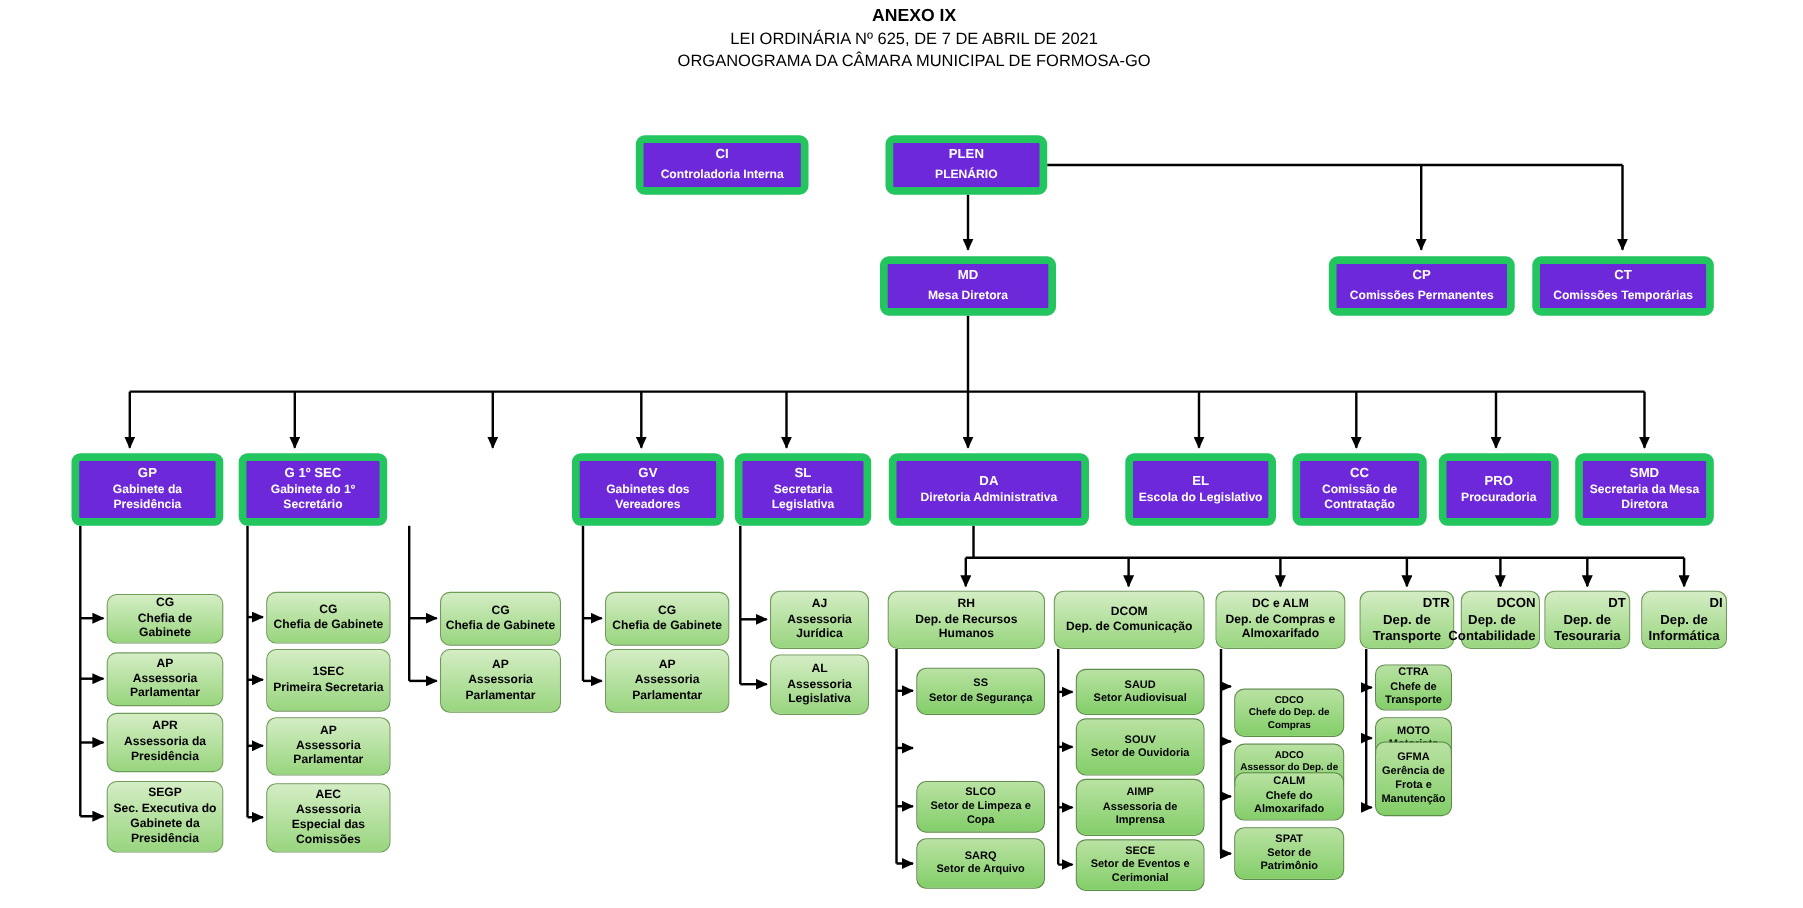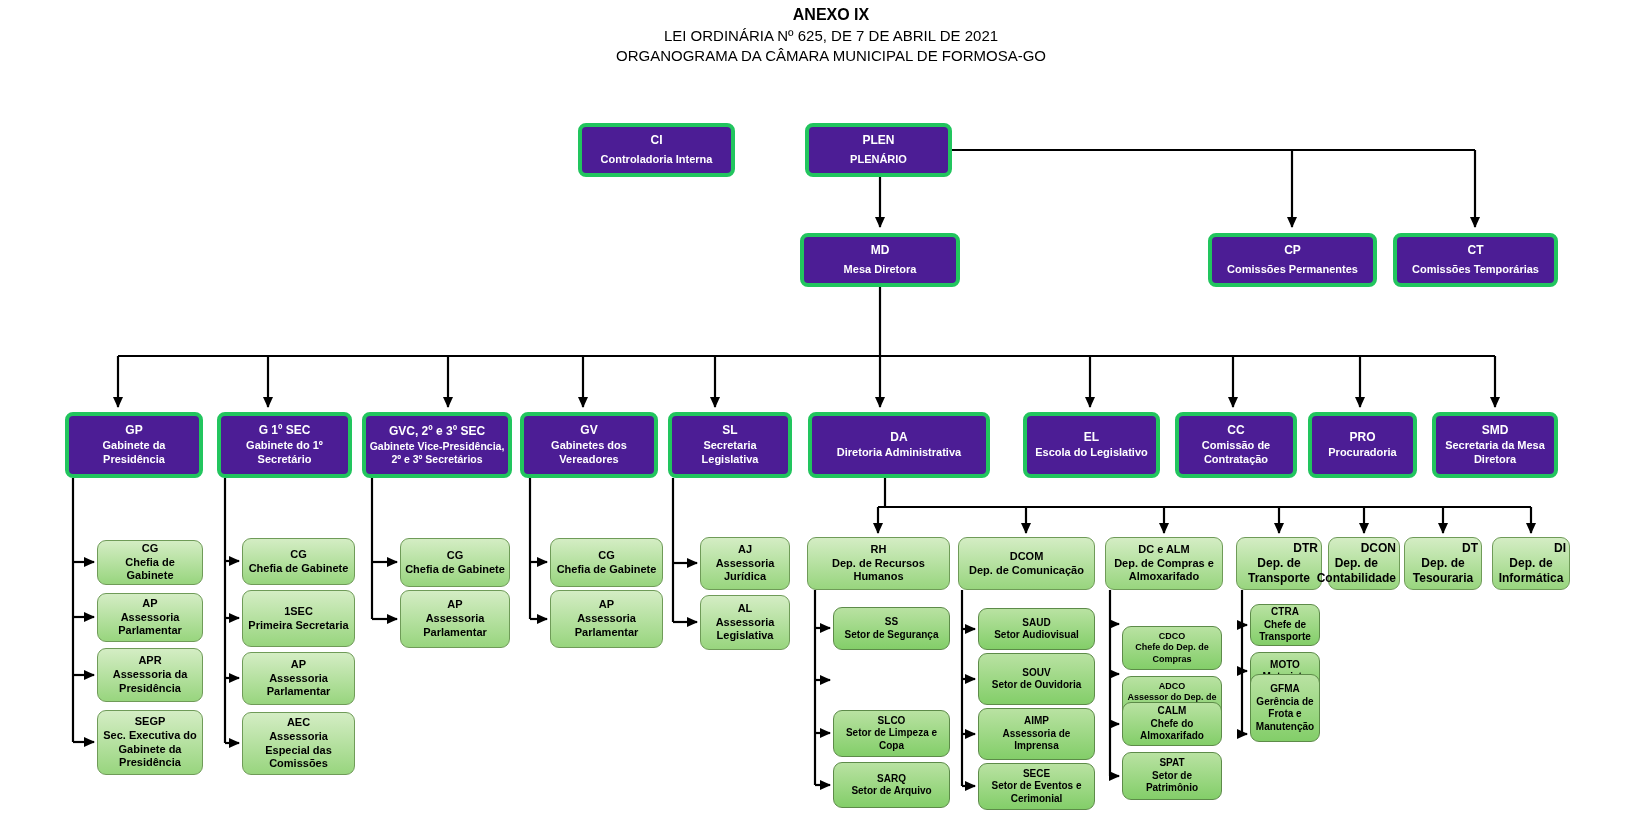--- a/index.html
+++ b/index.html
@@ -4,21 +4,21 @@
 <style>
   html,body{margin:0;padding:0;background:#ffffff;}
   #canvas{position:relative;width:1639px;height:825px;background:#ffffff;overflow:hidden;
           font-family:"Liberation Sans",sans-serif;padding-left:23px;}
   .title{position:absolute;left:0;right:0;top:6px;text-align:center;color:#000;font-weight:700;}
   .t1{font-size:16px;font-weight:700;margin-bottom:2px;}
   .t2{font-size:15px;font-weight:400;line-height:1.3;}
   svg.wires{position:absolute;left:0;top:0;pointer-events:none;}
   .node{position:absolute;box-sizing:border-box;display:flex;flex-direction:column;align-items:center;
         justify-content:center;text-align:center;font-weight:700;line-height:1.25;padding:2px 3px;}
-  .dark{background:#4c1d95;border:4px solid #22c55e;border-radius:8px;color:#fff;}
+  .dark{background:#6d28d9;border:7px solid #22c55e;border-radius:8px;color:#fff;}
   .dark .code{font-size:12px;margin-bottom:1px;display:block;}
   .dark .lbl{font-size:11px;display:block;}
   .hub .code{margin-bottom:5px;}
   .fsm .lbl{font-size:10.5px;}
   .light{background:linear-gradient(180deg,#d4edc4 0%,#98d57e 100%);border:1.5px solid #6f9b58;
          border-radius:9px;color:#000;font-size:11px;}
   .light2{background:linear-gradient(180deg,#b9e2a2 0%,#83ce69 100%);border:1.5px solid #5d8b49;
           border-radius:9px;color:#000;font-size:10px;}
   .light .code,.light2 .code{display:block;}
   .light .lbl,.light2 .lbl{display:block;}
@@ -143,24 +143,20 @@
     </div>
 
   <div class="node dark" style="left:65px;top:412px;width:138px;height:66px">
       <span class="code">GP</span>
       <span class="lbl">Gabinete da Presidência</span>
     </div>
   <div class="node dark" style="left:217px;top:412px;width:135px;height:66px">
       <span class="code">G 1º SEC</span>
       <span class="lbl">Gabinete do 1º Secretário</span>
     </div>
-  <div class="node dark fsm" style="left:362px;top:412px;width:150px;height:66px">
-      <span class="code">GVC, 2º e 3º SEC</span>
-      <span class="lbl">Gabinete Vice-Presidência, 2º e 3º Secretários</span>
-    </div>
   <div class="node dark" style="left:520px;top:412px;width:138px;height:66px">
       <span class="code">GV</span>
       <span class="lbl">Gabinetes dos Vereadores</span>
     </div>
   <div class="node dark" style="left:668px;top:412px;width:124px;height:66px">
       <span class="code">SL</span>
       <span class="lbl">Secretaria Legislativa</span>
     </div>
   <div class="node dark" style="left:808px;top:412px;width:182px;height:66px">
       <span class="code">DA</span>

